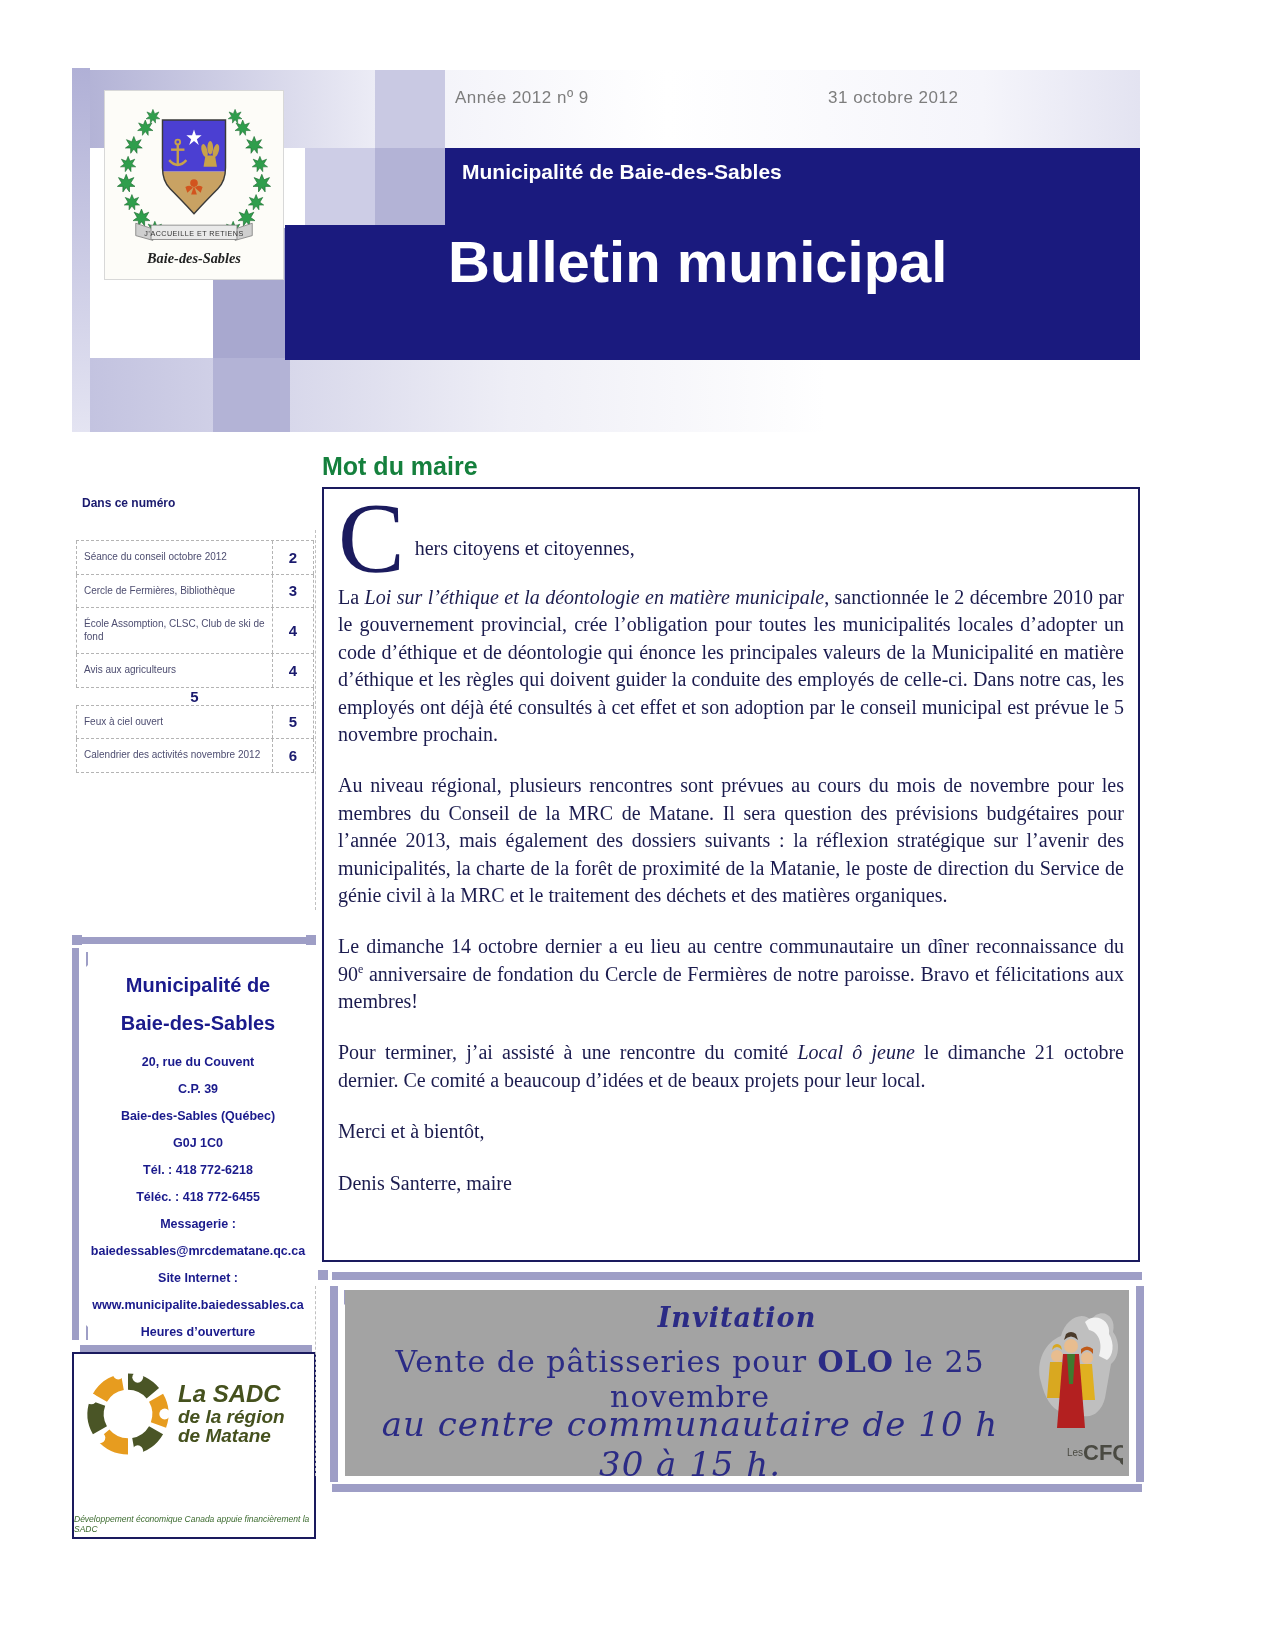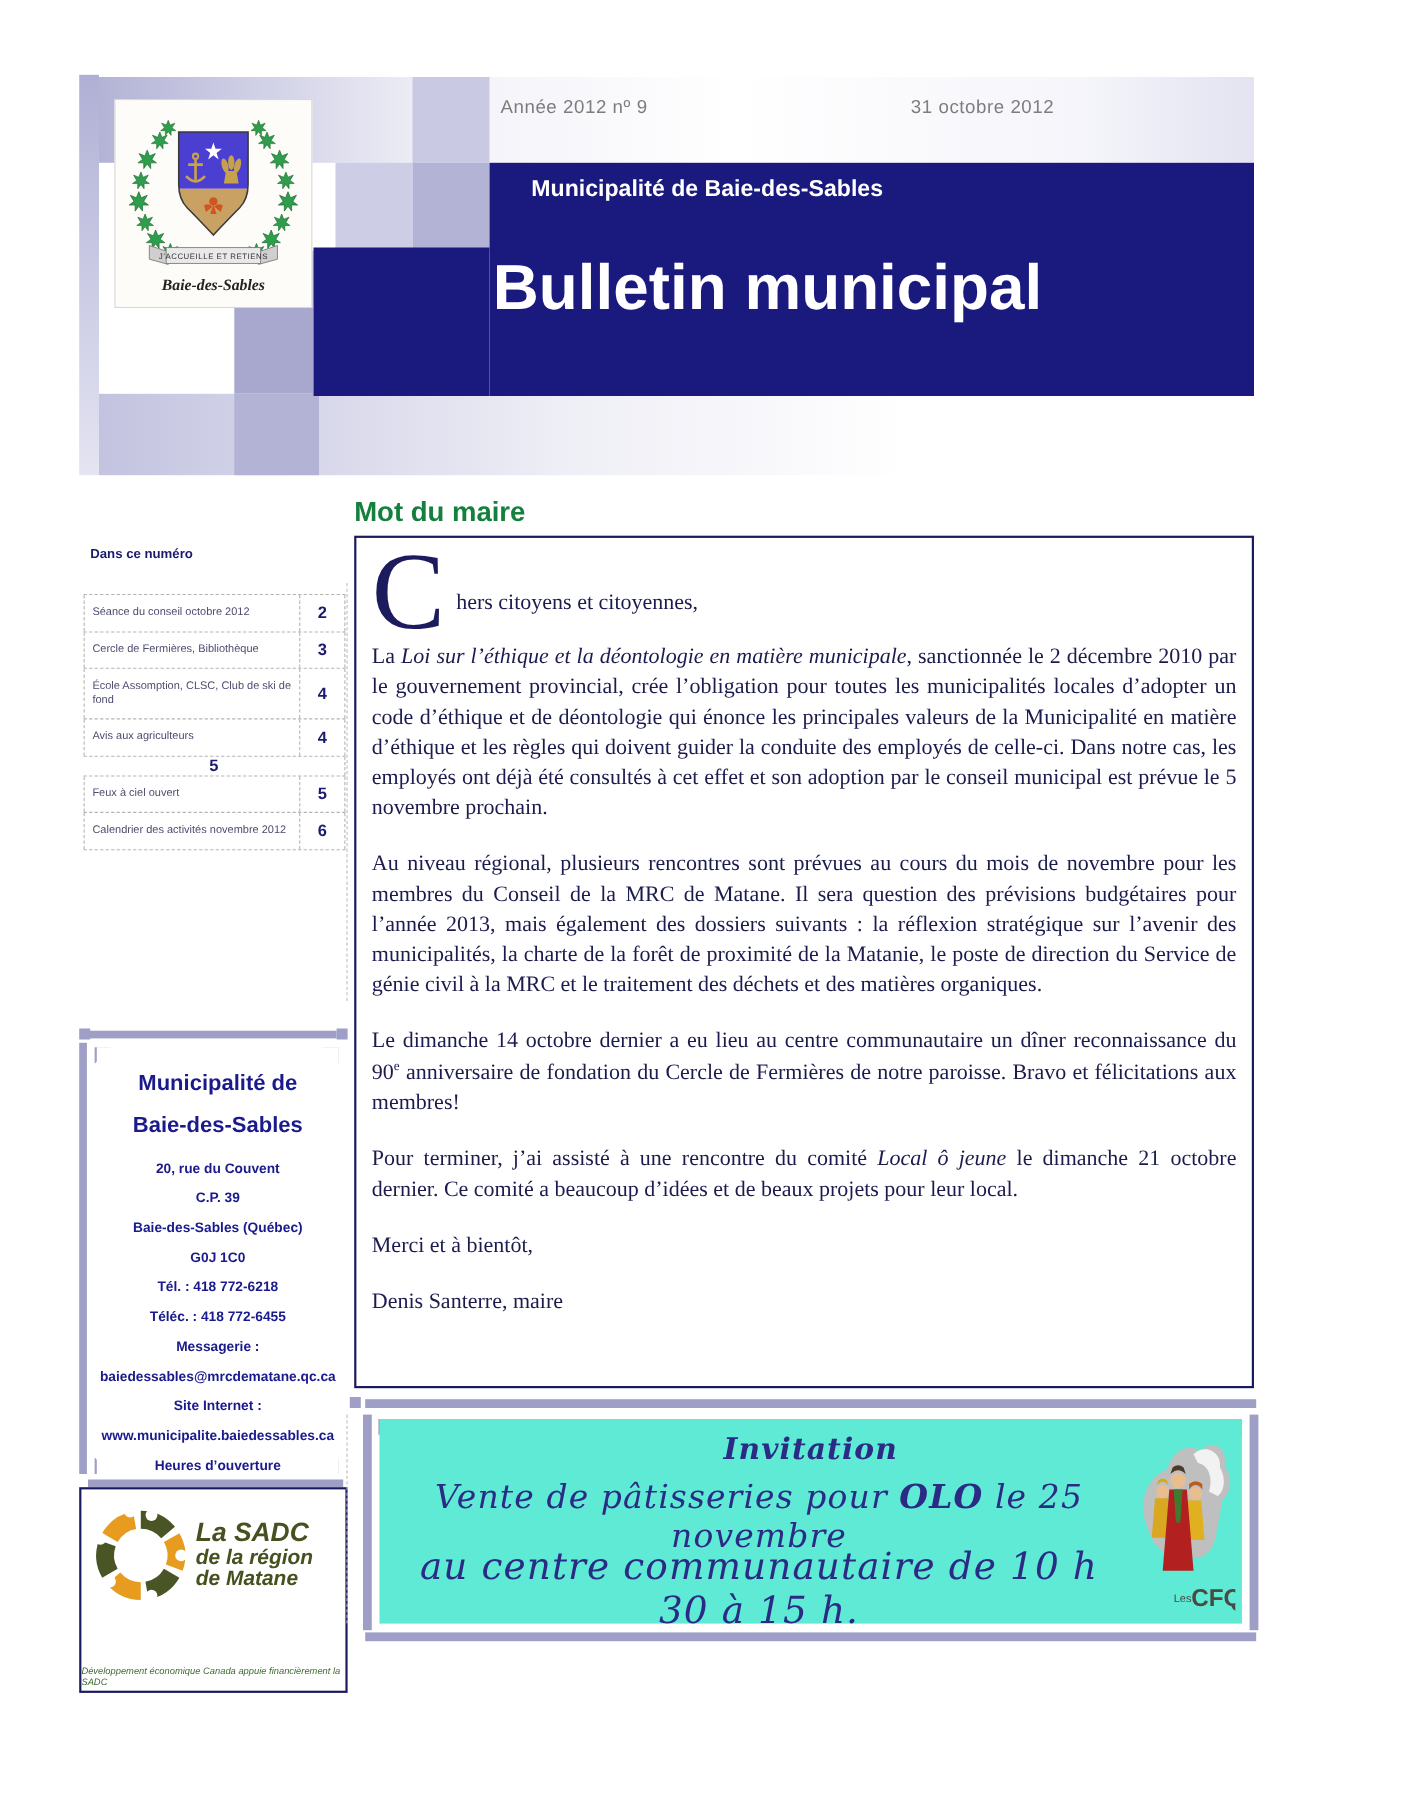--- a/index.html
+++ b/index.html
@@ -16,21 +16,21 @@
   .sq2{left:305px;top:148px;width:70px;height:80px;background:#cdcde6;}
   .sq3{left:375px;top:148px;width:70px;height:80px;background:#b3b3d6;}
   .sq4{left:213px;top:228px;width:72px;height:130px;background:#a8a8cf;}
   .sq5{left:213px;top:358px;width:77px;height:74px;background:#b3b3d6;}
   .hdr-bottomband{position:absolute;left:90px;top:358px;width:1050px;height:74px;
     background:linear-gradient(to right,#c3c3e0 0%,#eeeef6 40%,#ffffff 70%);}
   .navy-upper{position:absolute;left:445px;top:148px;width:695px;height:212px;background:#1a1a7e;}
   .navy-lower{position:absolute;left:285px;top:225px;width:160px;height:135px;background:#1a1a7e;}
   .issue-line{position:absolute;left:455px;top:88px;font-size:17px;color:#7d7d7d;letter-spacing:.5px;}
   .date-line{position:absolute;left:828px;top:88px;font-size:17px;color:#7d7d7d;letter-spacing:.5px;}
-  .org-line{position:absolute;left:462px;top:160px;font-size:21px;font-weight:bold;color:#ffffff;margin-left:21px;}
+  .org-line{position:absolute;left:462px;top:160px;font-size:21px;font-weight:bold;color:#ffffff;}
   .main-title{position:absolute;left:448px;top:228px;width:690px;font-size:58px;font-weight:bold;color:#ffffff;letter-spacing:0px;}
   .crest-box{position:absolute;left:104px;top:90px;width:178px;height:188px;background:#fdfcf8;
     border:1px solid #d8d8d8;display:flex;align-items:center;justify-content:center;}
 
   
   .toc-heading{position:absolute;left:82px;top:496px;font-size:12px;font-weight:bold;color:#1a1a6e;}
   .toc-table{position:absolute;left:76px;top:540px;width:238px;border-top:1px dashed #b4b4b4;}
   .toc-row{display:flex;border-bottom:1px dashed #b4b4b4;}
   .toc-label{width:184px;border-left:1px dashed #b4b4b4;border-right:1px dashed #b4b4b4;
     padding:10px 4px 10px 7px;font-size:10px;color:#4d4d70;line-height:1.25;}
@@ -68,25 +68,25 @@
     font-family:"Liberation Serif",serif;}
   .salutation{font-size:20px;padding-top:44px;display:block;}
   .lp{font-size:20px;line-height:1.37;text-align:justify;margin:24px 0 0 0;clear:both;}
   .lp.plain{text-align:left;}
   .lp .it, .lp sup{font-style:normal;}
   .lp .it{font-style:italic;}
   .lp sup{font-size:12px;}
   .dashed-v{position:absolute;width:0;border-left:1px dashed #c0c0c0;}
 
   
-  .invite-inner{position:absolute;left:345px;top:1290px;width:784px;height:186px;background:#5eead4;}
+  .invite-inner{position:absolute;left:345px;top:1290px;width:784px;height:186px;background:#a3a3a3;}
   .invite-title{position:absolute;left:0;top:12px;width:100%;text-align:center;
     font-family:"DejaVu Serif",serif;font-style:italic;font-weight:bold;font-size:27px;color:#2b2b85;letter-spacing:1px;}
   .invite-l1{position:absolute;left:10px;top:54px;width:670px;text-align:center;
-    font-family:"DejaVu Serif",serif;font-style:italic;font-size:30px;color:#2b2b85;letter-spacing:1px;}
+    font-family:"DejaVu Serif",serif;font-size:30px;color:#2b2b85;letter-spacing:1px;}
   .invite-l2{position:absolute;left:10px;top:114px;width:670px;text-align:center;
     font-family:"DejaVu Serif",serif;font-style:italic;font-size:34px;color:#2b2b85;letter-spacing:1px;}
   .invite-bold{font-weight:bold;}
   .cfq{position:absolute;right:6px;top:10px;}
   .jsq{position:absolute;width:10px;height:10px;background:#9e9ec6;}
 </style>
 </head>
 <body>
 
 <div id="page">

